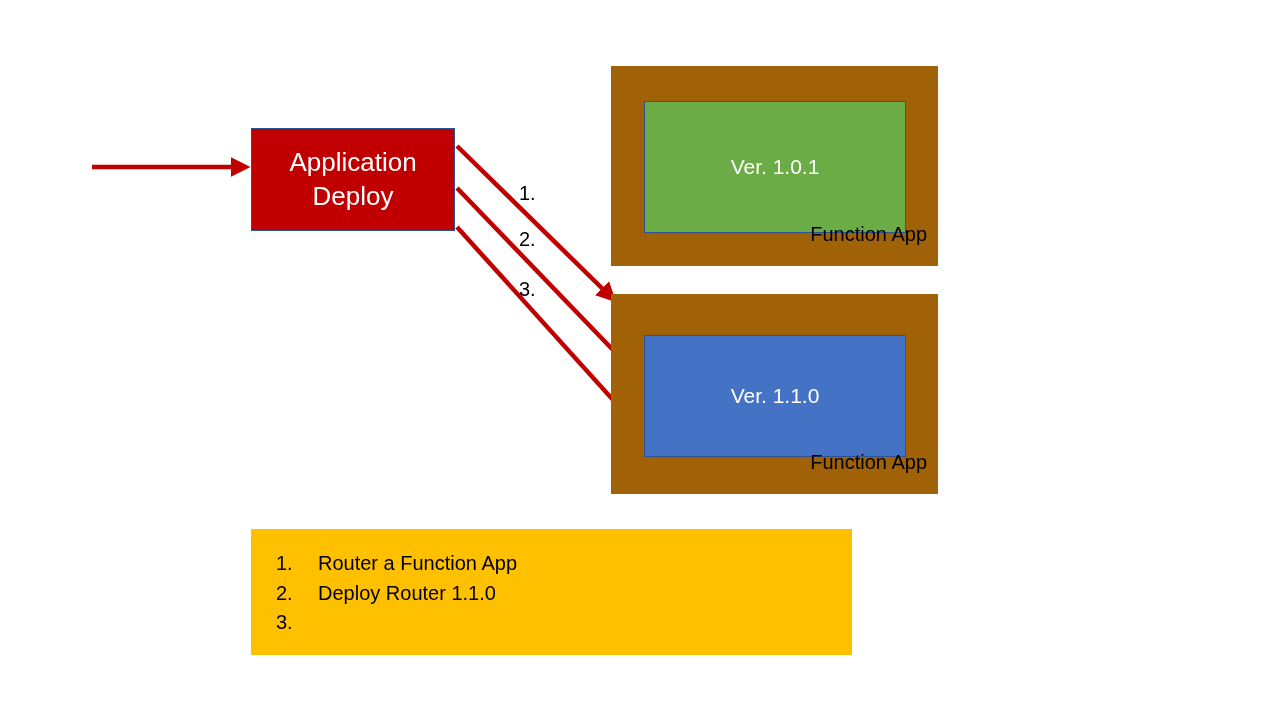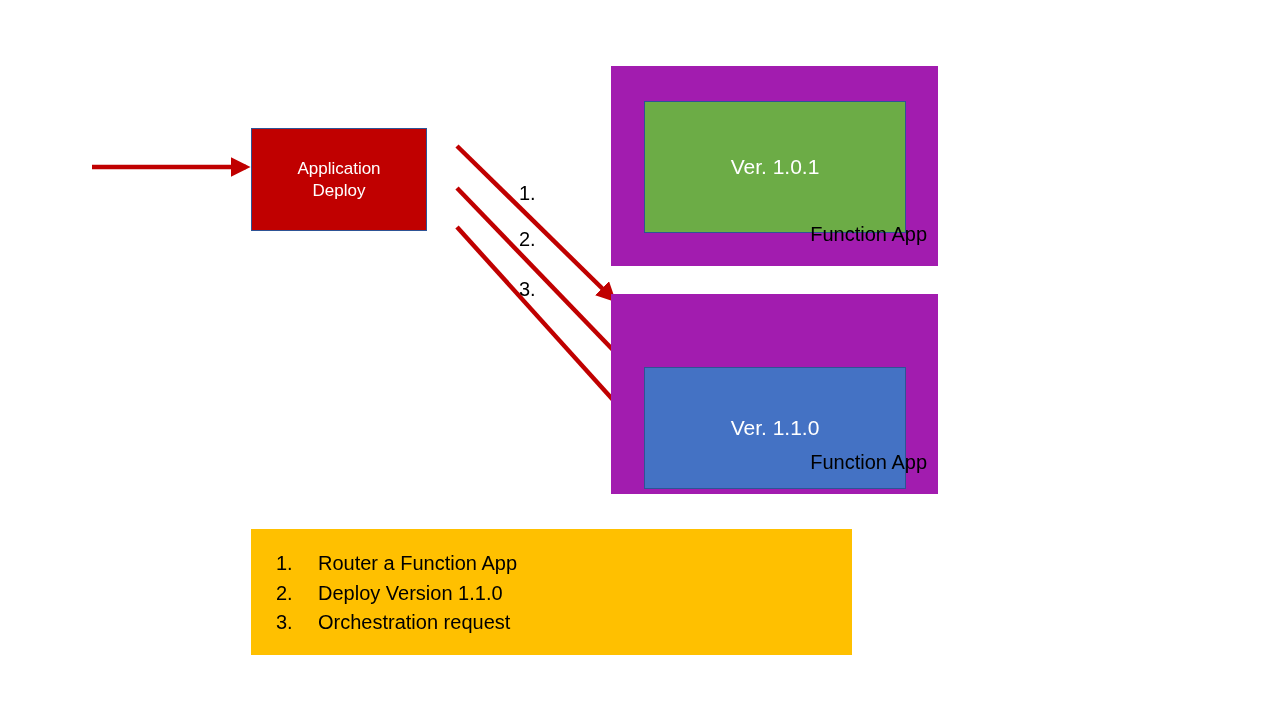--- a/index.html
+++ b/index.html
@@ -32,38 +32,38 @@
     width: 1280px;
     height: 720px;
     pointer-events: none;
   }
 
   
   .router-box {
     position: absolute;
     left: 251px;
     top: 128px;
-    width: 176px;
+    width: 204px;
     height: 103px;
     background: #C00000;
     border: 1px solid #2E5395;
     box-sizing: border-box;
     display: flex;
     align-items: center;
     justify-content: center;
     text-align: center;
     color: #ffffff;
-    font-size: 17px;
+    font-size: 26px;
     line-height: 1.28;
   }
 
   
   .funcapp {
     position: absolute;
-    background: #a21caf;
+    background: #a16207;
     box-sizing: border-box;
   }
   #funcapp-top {
     left: 611px;
     top: 66px;
     width: 327px;
     height: 200px;
   }
   #funcapp-bottom {
     left: 611px;
@@ -97,21 +97,20 @@
     width: 262px;
     height: 132px;
     background: #6CAC46;
   }
   #version-box-blue {
     left: 33px;
     top: 41px;
     width: 262px;
     height: 122px;
     background: #4472C4;
-    margin-top: 32px;
   }
 
   
   .arrow-label {
     position: absolute;
     font-size: 20px;
     color: #000000;
     line-height: 1;
   }
   #arrow-label-1 { left: 519px; top: 183px; }
@@ -190,21 +189,20 @@
   <div class="arrow-label" id="arrow-label-2">2.</div>
   <div class="arrow-label" id="arrow-label-3">3.</div>
 
   <div id="legend-box">
     <div class="legend-item">
       <span class="legend-num">1.</span>
       <span class="legend-text">Router a Function App</span>
     </div>
     <div class="legend-item">
       <span class="legend-num">2.</span>
-      <span class="legend-text">Deploy Version 1.1.0</span>
+      <span class="legend-text">Deploy Router 1.1.0</span>
     </div>
     <div class="legend-item">
       <span class="legend-num">3.</span>
-      <span class="legend-text">Orchestration request</span>
     </div>
   </div>
 
 </div>
 
 </body></html>

